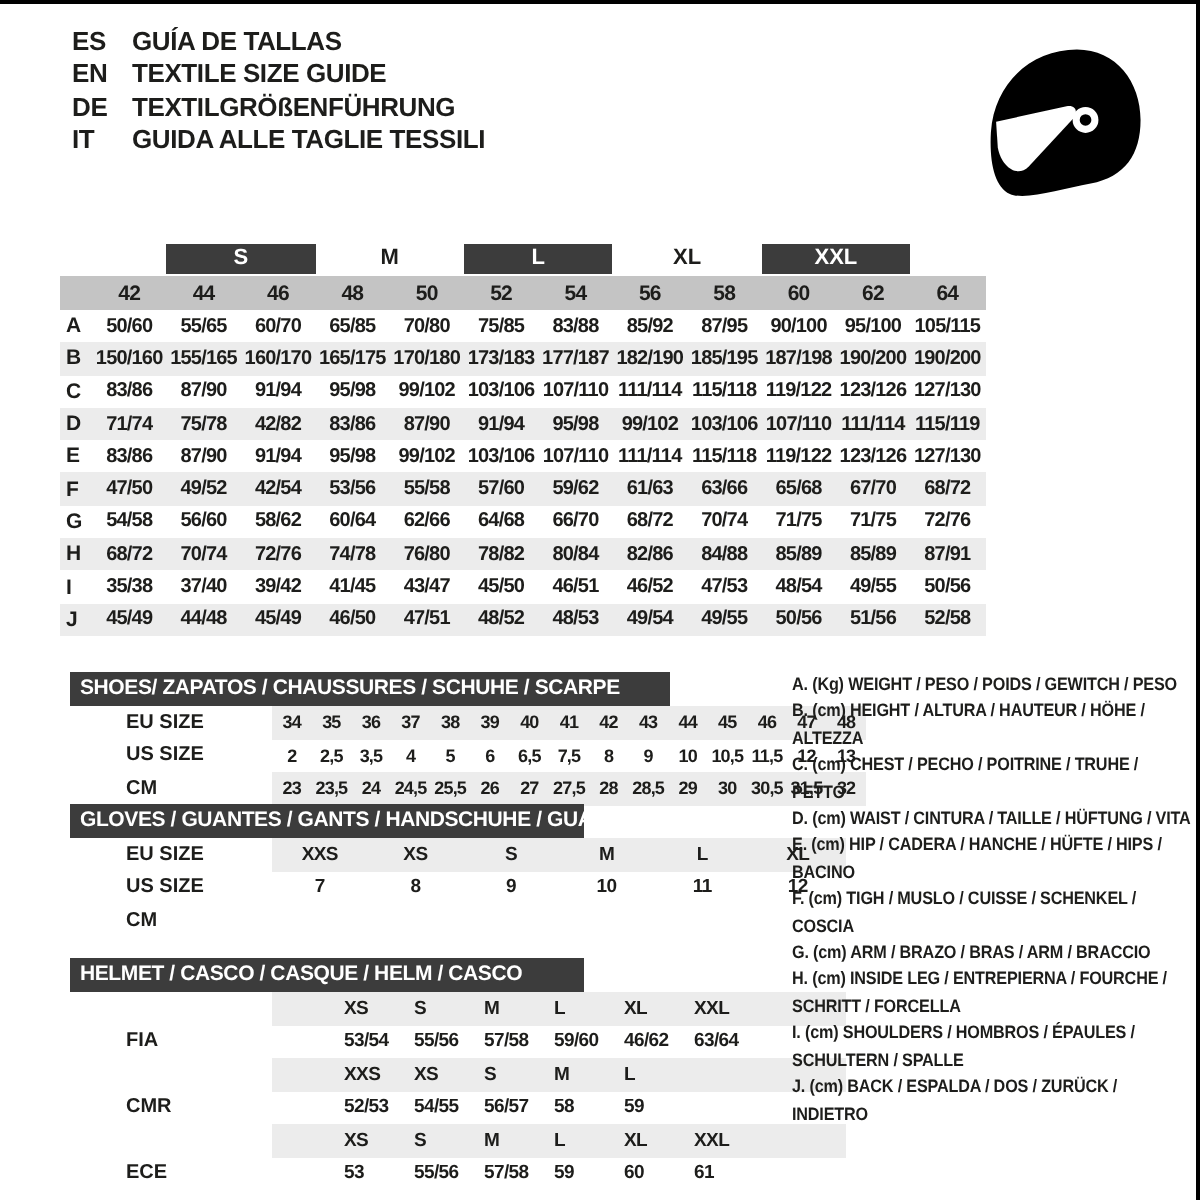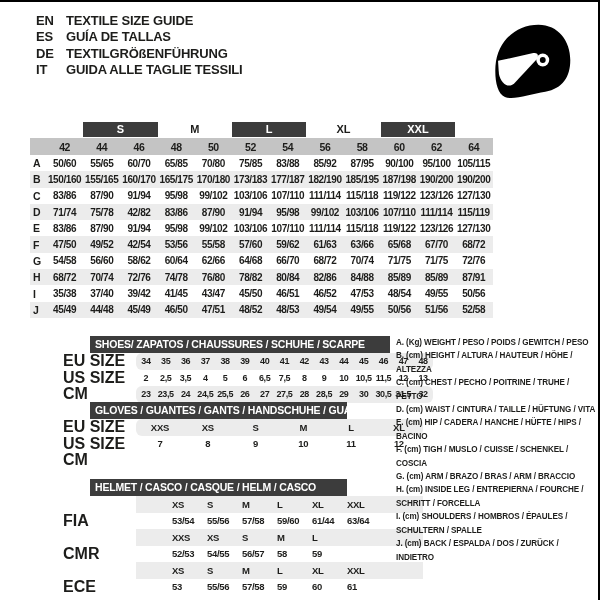--- a/index.html
+++ b/index.html
@@ -27,28 +27,28 @@
   .st-letter{width:16px;flex:none;padding-left:3px;box-sizing:border-box;font-size:10.5px;}
   .st-cell{width:37.2px;flex:none;text-align:center;font-size:10px;letter-spacing:-0.4px;white-space:nowrap;}
   .st-num .st-cell{font-size:10.5px;}
   
   .b-table{position:absolute;left:35px;font-weight:700;}
   #shoes-table{top:334px;}
   #gloves-table{top:400px;}
   #helmet-table{top:477px;}
   .bar{
     height:17px;background:var(--dark,#3c3c3c);color:#fff;font-size:10.5px;line-height:17px;
-    padding-left:5px;margin-left:55px;box-sizing:border-box;letter-spacing:-0.2px;white-space:nowrap;
+    padding-left:5px;box-sizing:border-box;letter-spacing:-0.2px;white-space:nowrap;
   }
   #shoes-table .bar{width:300px;}
   #gloves-table .bar{width:257px;}
   #helmet-table .bar{width:257px;}
   .t-row{display:flex;height:16.5px;align-items:center;}
-  .t-label{width:73px;flex:none;font-size:16px;padding-left:28px;}
-  .t-cells{display:flex;height:100%;align-items:center;border-radius:6px;}
+  .t-label{width:73px;flex:none;font-size:10px;padding-left:28px;}
+  .t-cells{display:flex;height:100%;align-items:center;}
   .banded{background:var(--alt,#ececec);}
   #shoes-table .t-cells{width:297px;}
   #shoes-table .t-cell{width:19.8px;flex:none;text-align:center;font-size:9px;letter-spacing:-0.4px;white-space:nowrap;}
   #gloves-table .t-cells{width:287px;}
   #gloves-table .t-cell{width:47.8px;flex:none;text-align:center;font-size:9.5px;letter-spacing:-0.3px;white-space:nowrap;}
   
   .h-cells{display:flex;width:287px;height:100%;align-items:center;}
   .h-unit{width:32px;flex:none;padding-left:5px;box-sizing:border-box;font-size:9.5px;white-space:nowrap;margin-top:43px;}
   .h-cell{width:35px;flex:none;padding-left:4px;box-sizing:border-box;font-size:9.5px;letter-spacing:-0.3px;white-space:nowrap;}
   
@@ -57,26 +57,26 @@
     line-height:13.4px;letter-spacing:-0.1px;transform:scaleX(0.9);transform-origin:0 0;
   }
 </style>
 </head>
 <body>
 
 <div class="page" style="--dark: #3c3c3c; --band: #c4c4c4; --alt: #ececec; --ink: #1d1d1b;">
 
   <div class="lang-list" id="lang-list">
       <div class="lang-row">
+        <span class="lang-code">ES</span>
+        <span class="lang-label">GUÍA DE TALLAS</span>
+      </div>
+      <div class="lang-row">
         <span class="lang-code">EN</span>
         <span class="lang-label">TEXTILE SIZE GUIDE</span>
-      </div>
-      <div class="lang-row">
-        <span class="lang-code">ES</span>
-        <span class="lang-label">GUÍA DE TALLAS</span>
       </div>
       <div class="lang-row">
         <span class="lang-code">DE</span>
         <span class="lang-label">TEXTILGRÖßENFÜHRUNG</span>
       </div>
       <div class="lang-row">
         <span class="lang-code">IT</span>
         <span class="lang-label">GUIDA ALLE TAGLIE TESSILI</span>
       </div>
     </div>
@@ -373,21 +373,21 @@
         </span>
       </div>
       <div class="t-row">
         <span class="t-label">FIA</span>
         <span class="h-cells">
           <span class="h-unit">Ø CM</span>
           <span class="h-cell">53/54</span>
           <span class="h-cell">55/56</span>
           <span class="h-cell">57/58</span>
           <span class="h-cell">59/60</span>
-          <span class="h-cell">61/44</span>
+          <span class="h-cell">46/62</span>
           <span class="h-cell">63/64</span>
         </span>
       </div>
       <div class="t-row">
         <span class="t-label"></span>
         <span class="h-cells banded">
           <span class="h-unit"></span>
           <span class="h-cell">XXS</span>
           <span class="h-cell">XS</span>
           <span class="h-cell">S</span>

